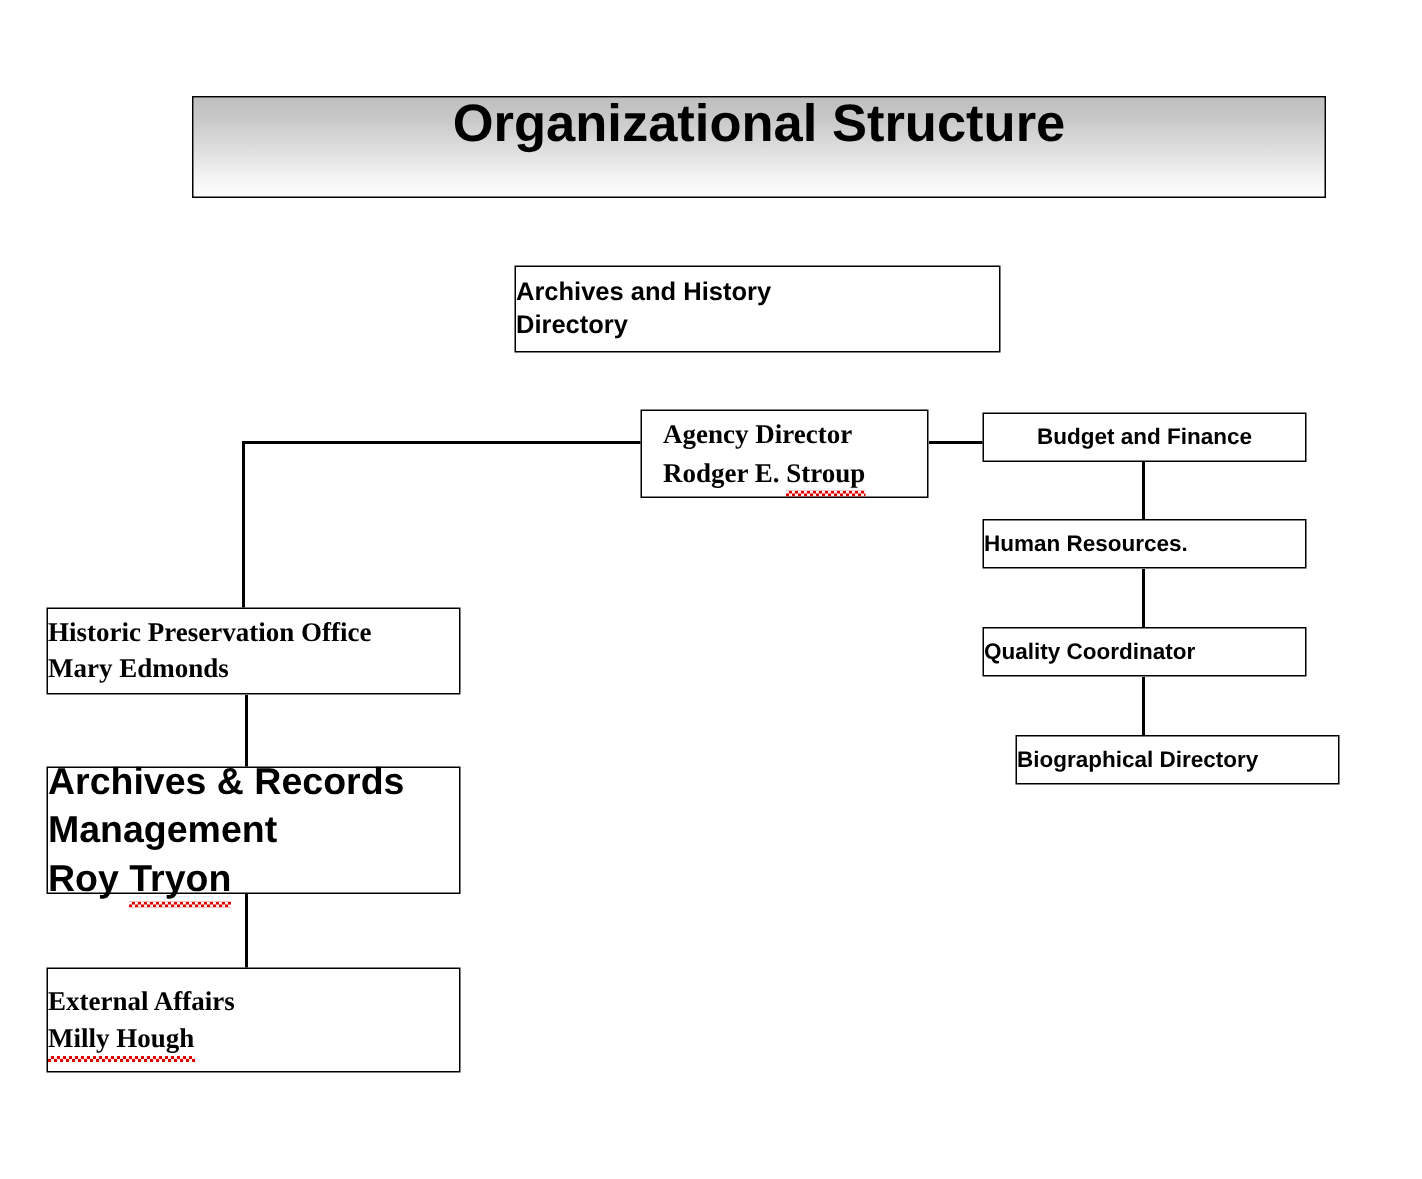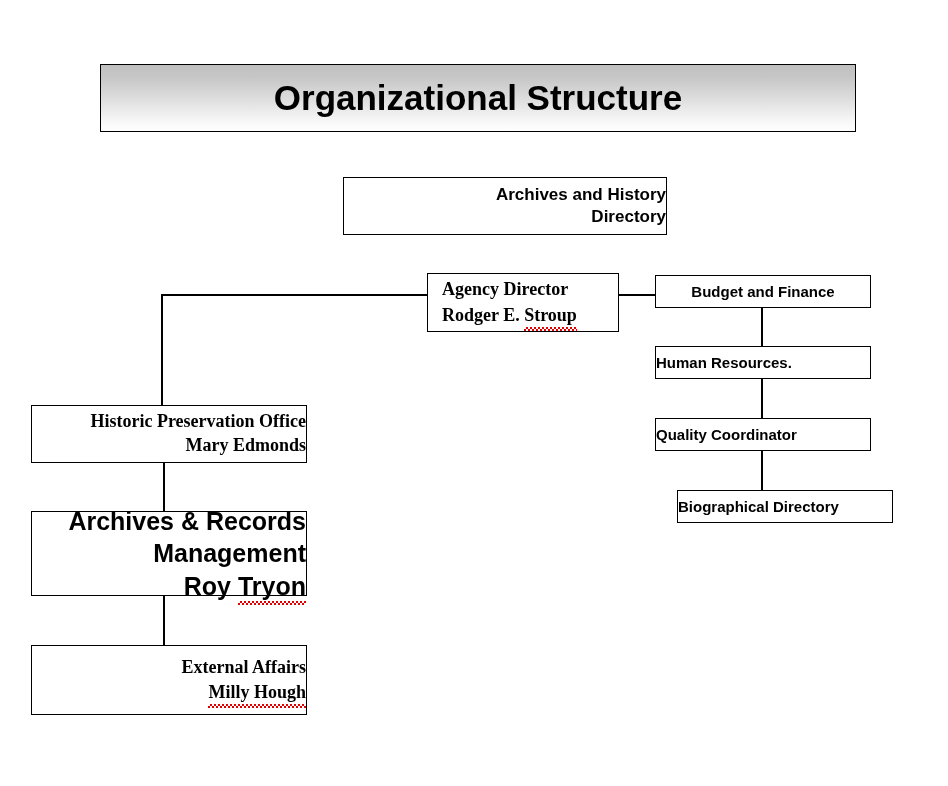--- a/index.html
+++ b/index.html
@@ -19,29 +19,28 @@
   #chart-canvas {
     position: absolute;
     left: 0; top: 0;
     width: 948px;
     height: 786px;
   }
 
   
   .title-banner {
     position: absolute;
-    left: 100px;
+    left: 128px;
     top: 64px;
     width: 756px;
     height: 68px;
     border: 1px solid #000000;
     background: linear-gradient(to bottom, #bfbfbf 0%, #c6c6c6 18%, #dedede 52%, #f5f5f5 82%, #ffffff 100%);
     box-sizing: border-box;
     display: flex;
-    align-items: center;
     justify-content: center;
   }
   .title-banner .title-text {
     font-family: "Liberation Sans", sans-serif;
     font-size: 35px;
     font-weight: bold;
     color: #000000;
     letter-spacing: 0px;
     line-height: 1.05;
     white-space: nowrap;
@@ -68,21 +67,21 @@
     font-family: "Liberation Sans", sans-serif;
     font-weight: bold;
     color: #000000;
   }
   
   .node.serif {
     font-family: "Liberation Serif", serif;
     font-weight: bold;
     color: #000000;
   }
-  .node.center { align-items: flex-end; text-align: center; }
+  .node.center { align-items: flex-start; text-align: center; }
   .node.left   { align-items: flex-start; text-align: left; }
 
   
   #node-commission {
     left: 343px; top: 177px; width: 324px; height: 58px;
     font-size: 17px; line-height: 1.28;
   }
   #node-agency-director {
     left: 427px; top: 273px; width: 192px; height: 59px;
     font-size: 18px; line-height: 1.42;

